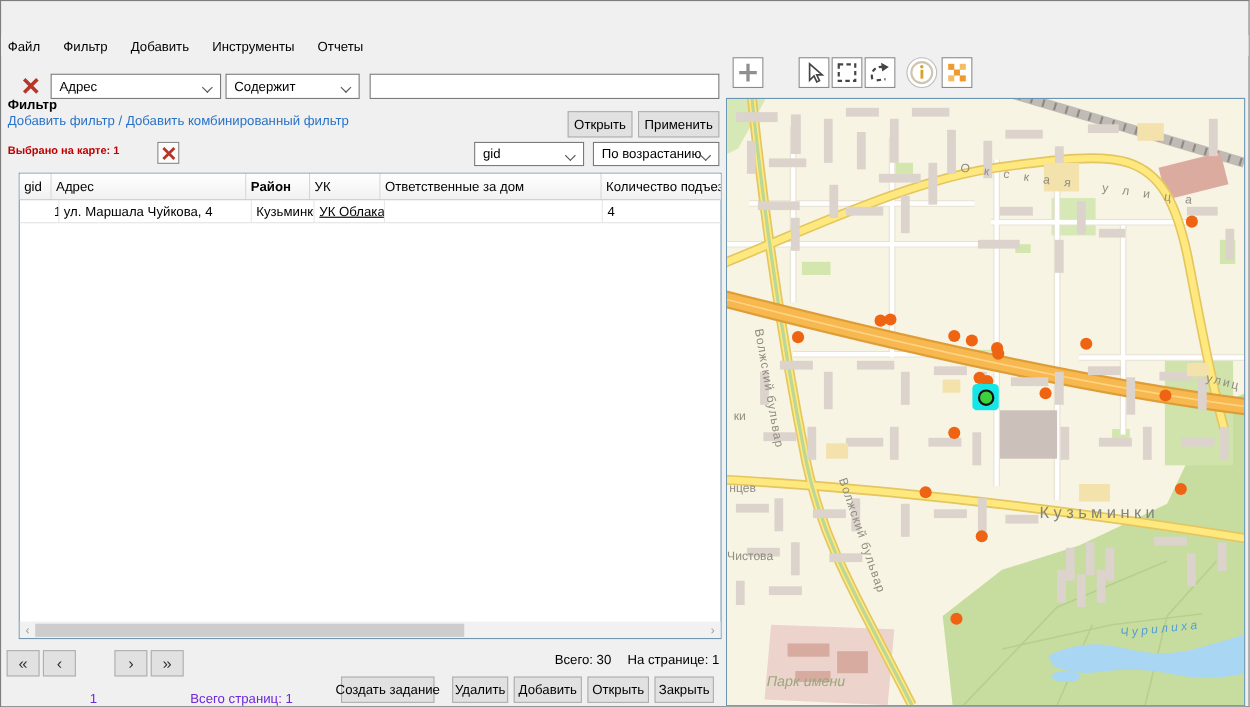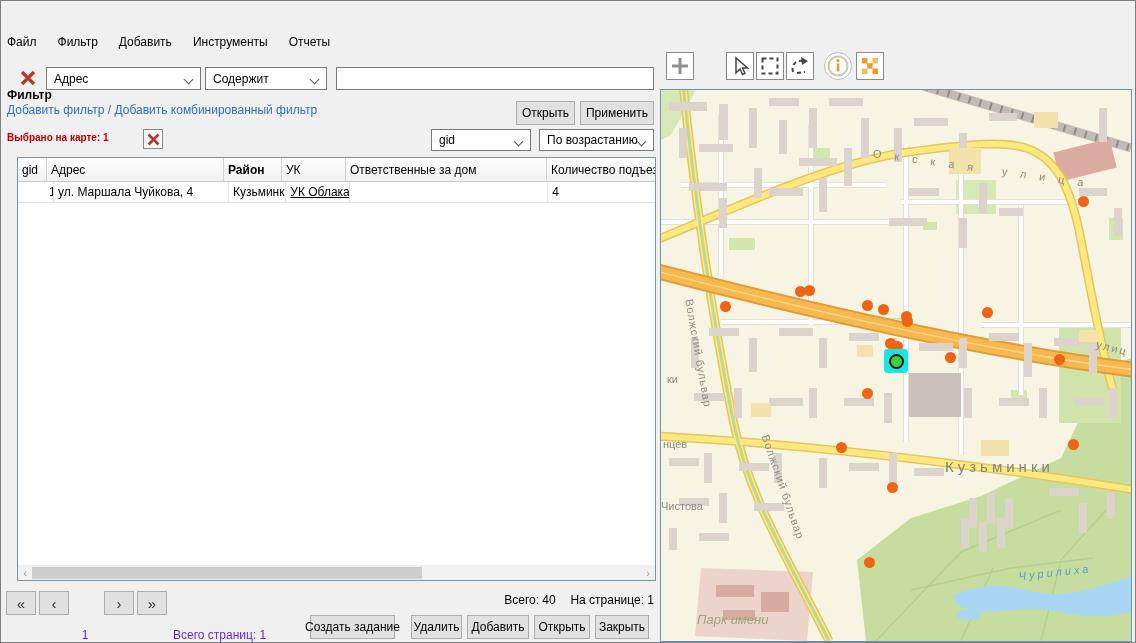--- a/index.html
+++ b/index.html
@@ -138,21 +138,21 @@
   </div>
 
   <div class="btn pagebtn" style="left:5px;top:590px;">«</div>
   <div class="btn pagebtn" style="left:38px;top:590px;">‹</div>
   <span class="statictext" style="left:72px;top:596px;width:24px;text-align:center;">1</span>
   <div class="btn pagebtn" style="left:103px;top:590px;">›</div>
   <div class="btn pagebtn" style="left:136px;top:590px;">»</div>
   <span class="statictext" style="left:172px;top:596px;">Всего страниц: 1</span>
 
   <div style="position:absolute;left:350px;top:592px;width:303px;text-align:right;">
-    <span>Всего: 40</span>
+    <span>Всего: 30</span>
     <span style="display:inline-block;width:8px;"></span>
     <span>На странице: 1</span>
   </div>
 
   <div class="btn" style="left:309px;top:614px;width:85px;height:24px;">Создать задание</div>
   <div class="btn" style="left:410px;top:614px;width:51px;height:24px;">Удалить</div>
   <div class="btn" style="left:466px;top:614px;width:62px;height:24px;">Добавить</div>
   <div class="btn" style="left:533px;top:614px;width:56px;height:24px;">Открыть</div>
   <div class="btn" style="left:594px;top:614px;width:54px;height:24px;">Закрыть</div>
 

